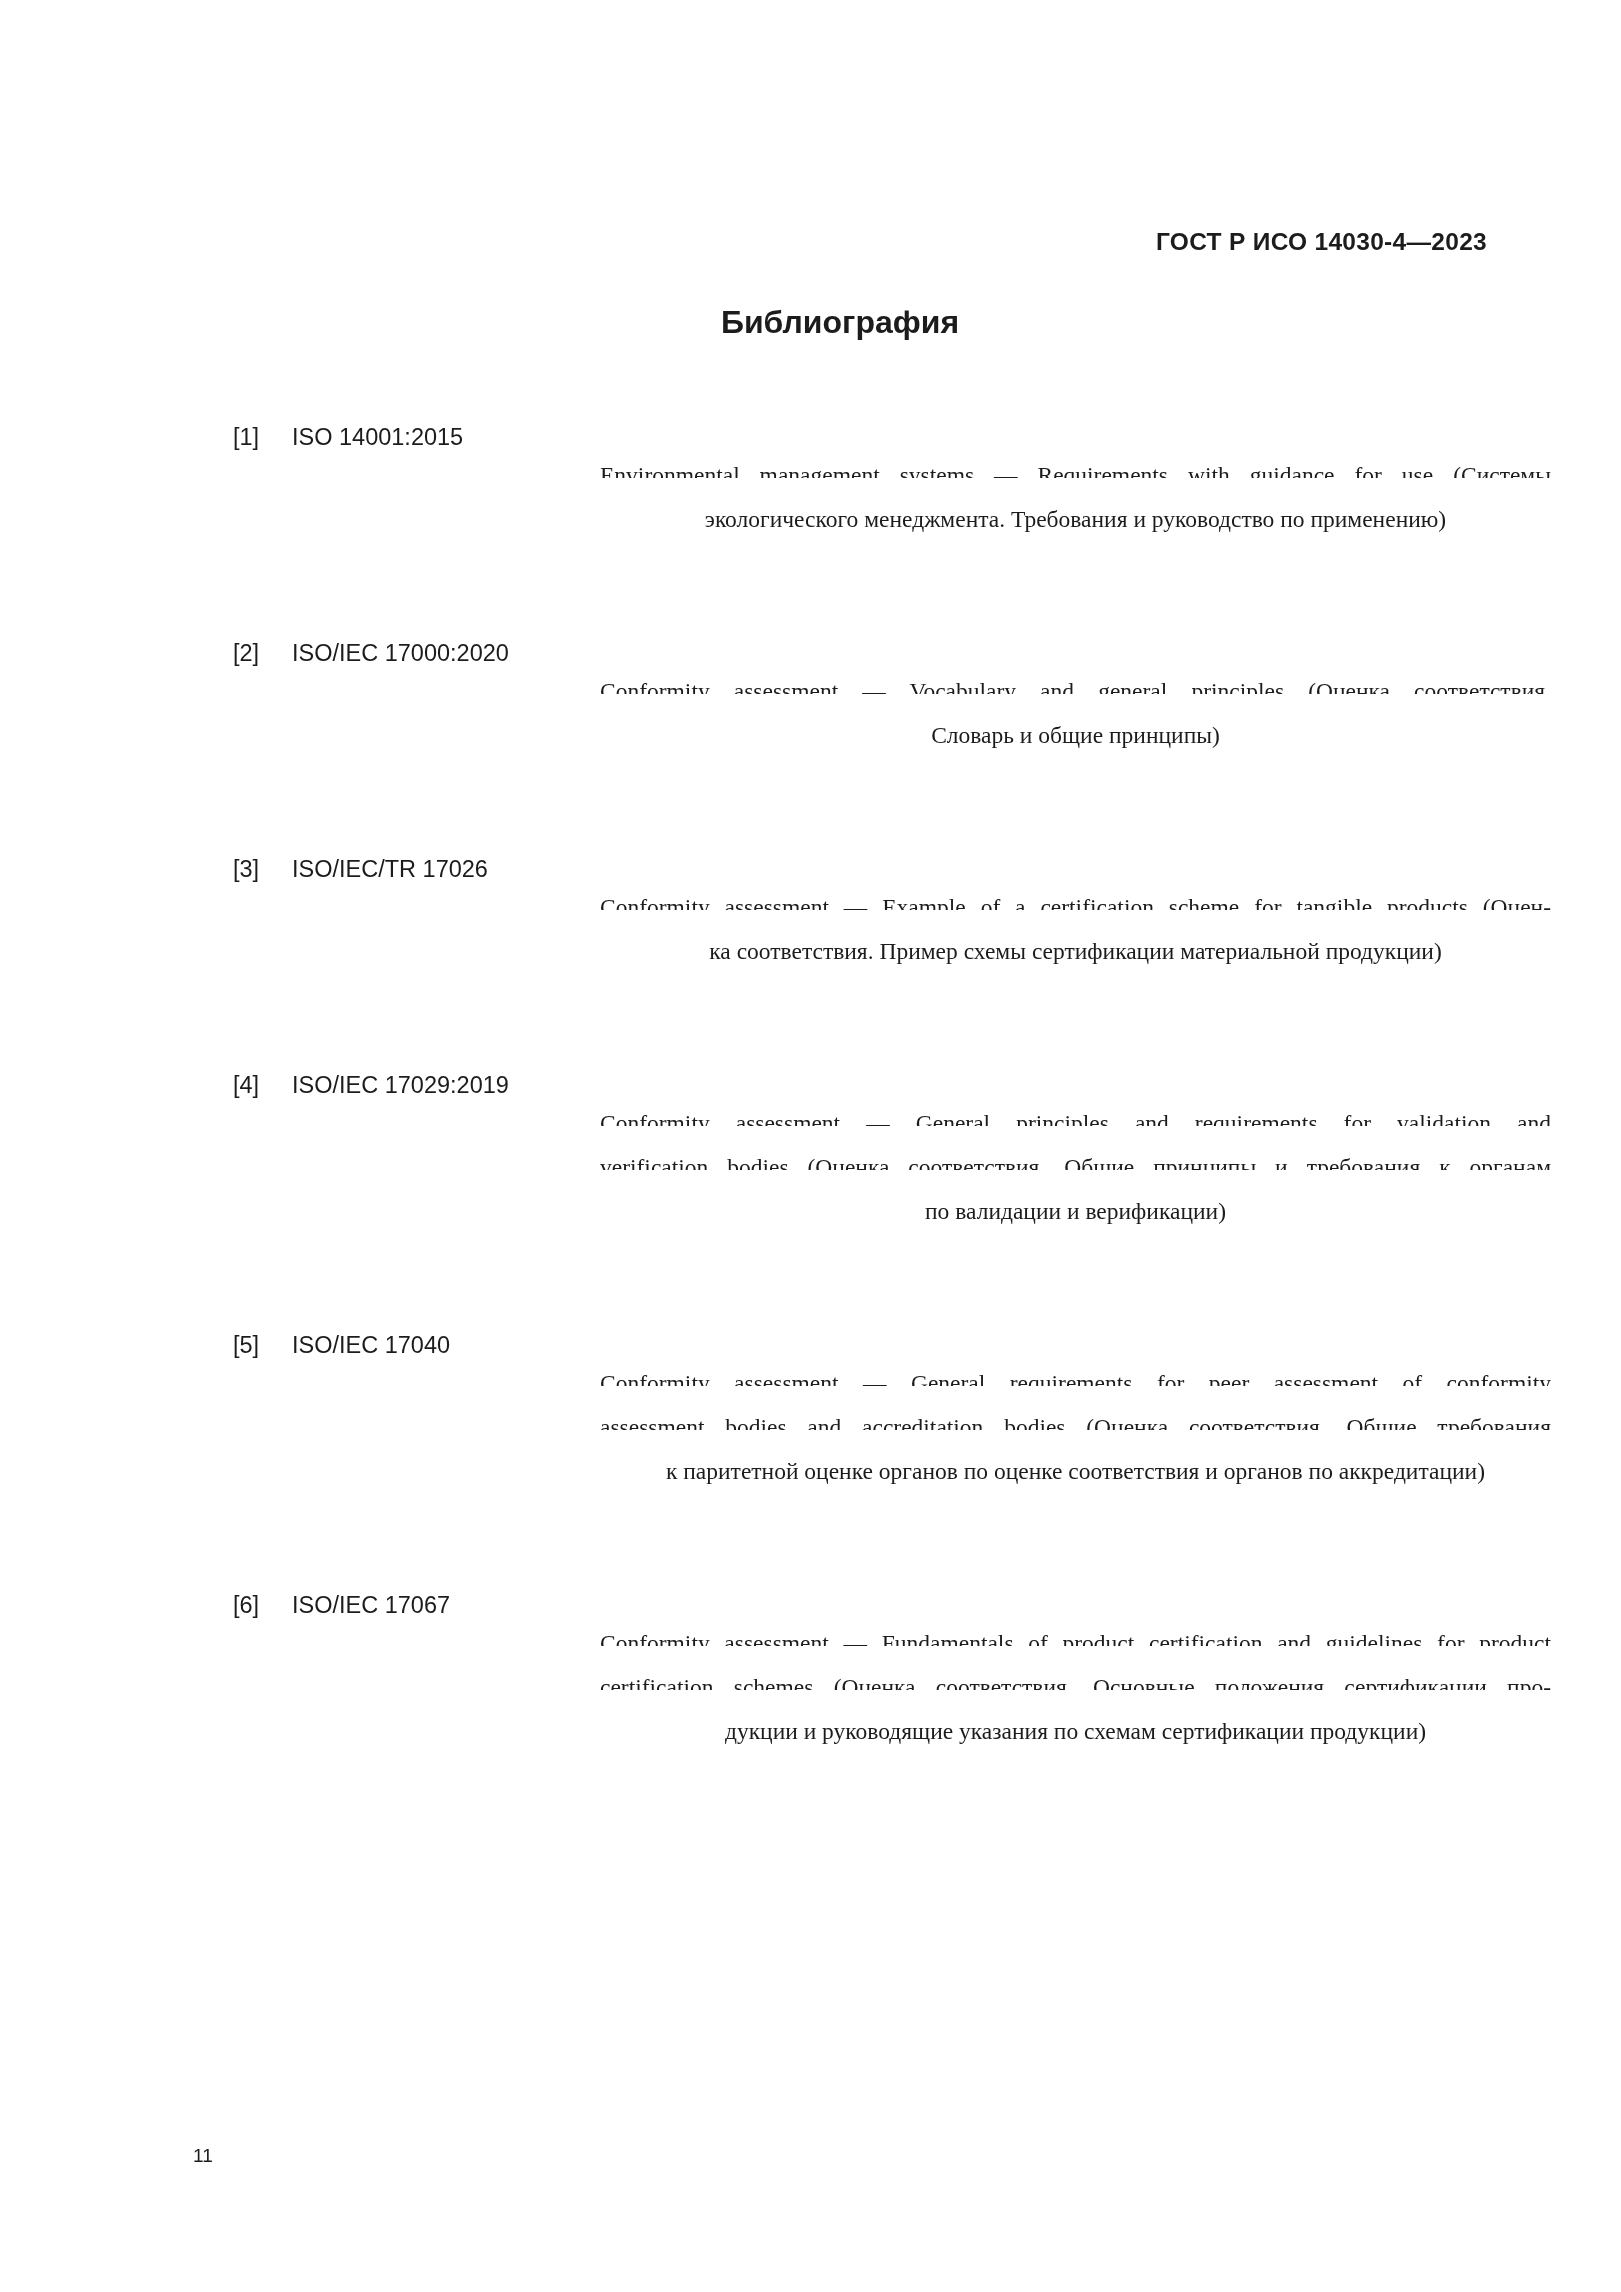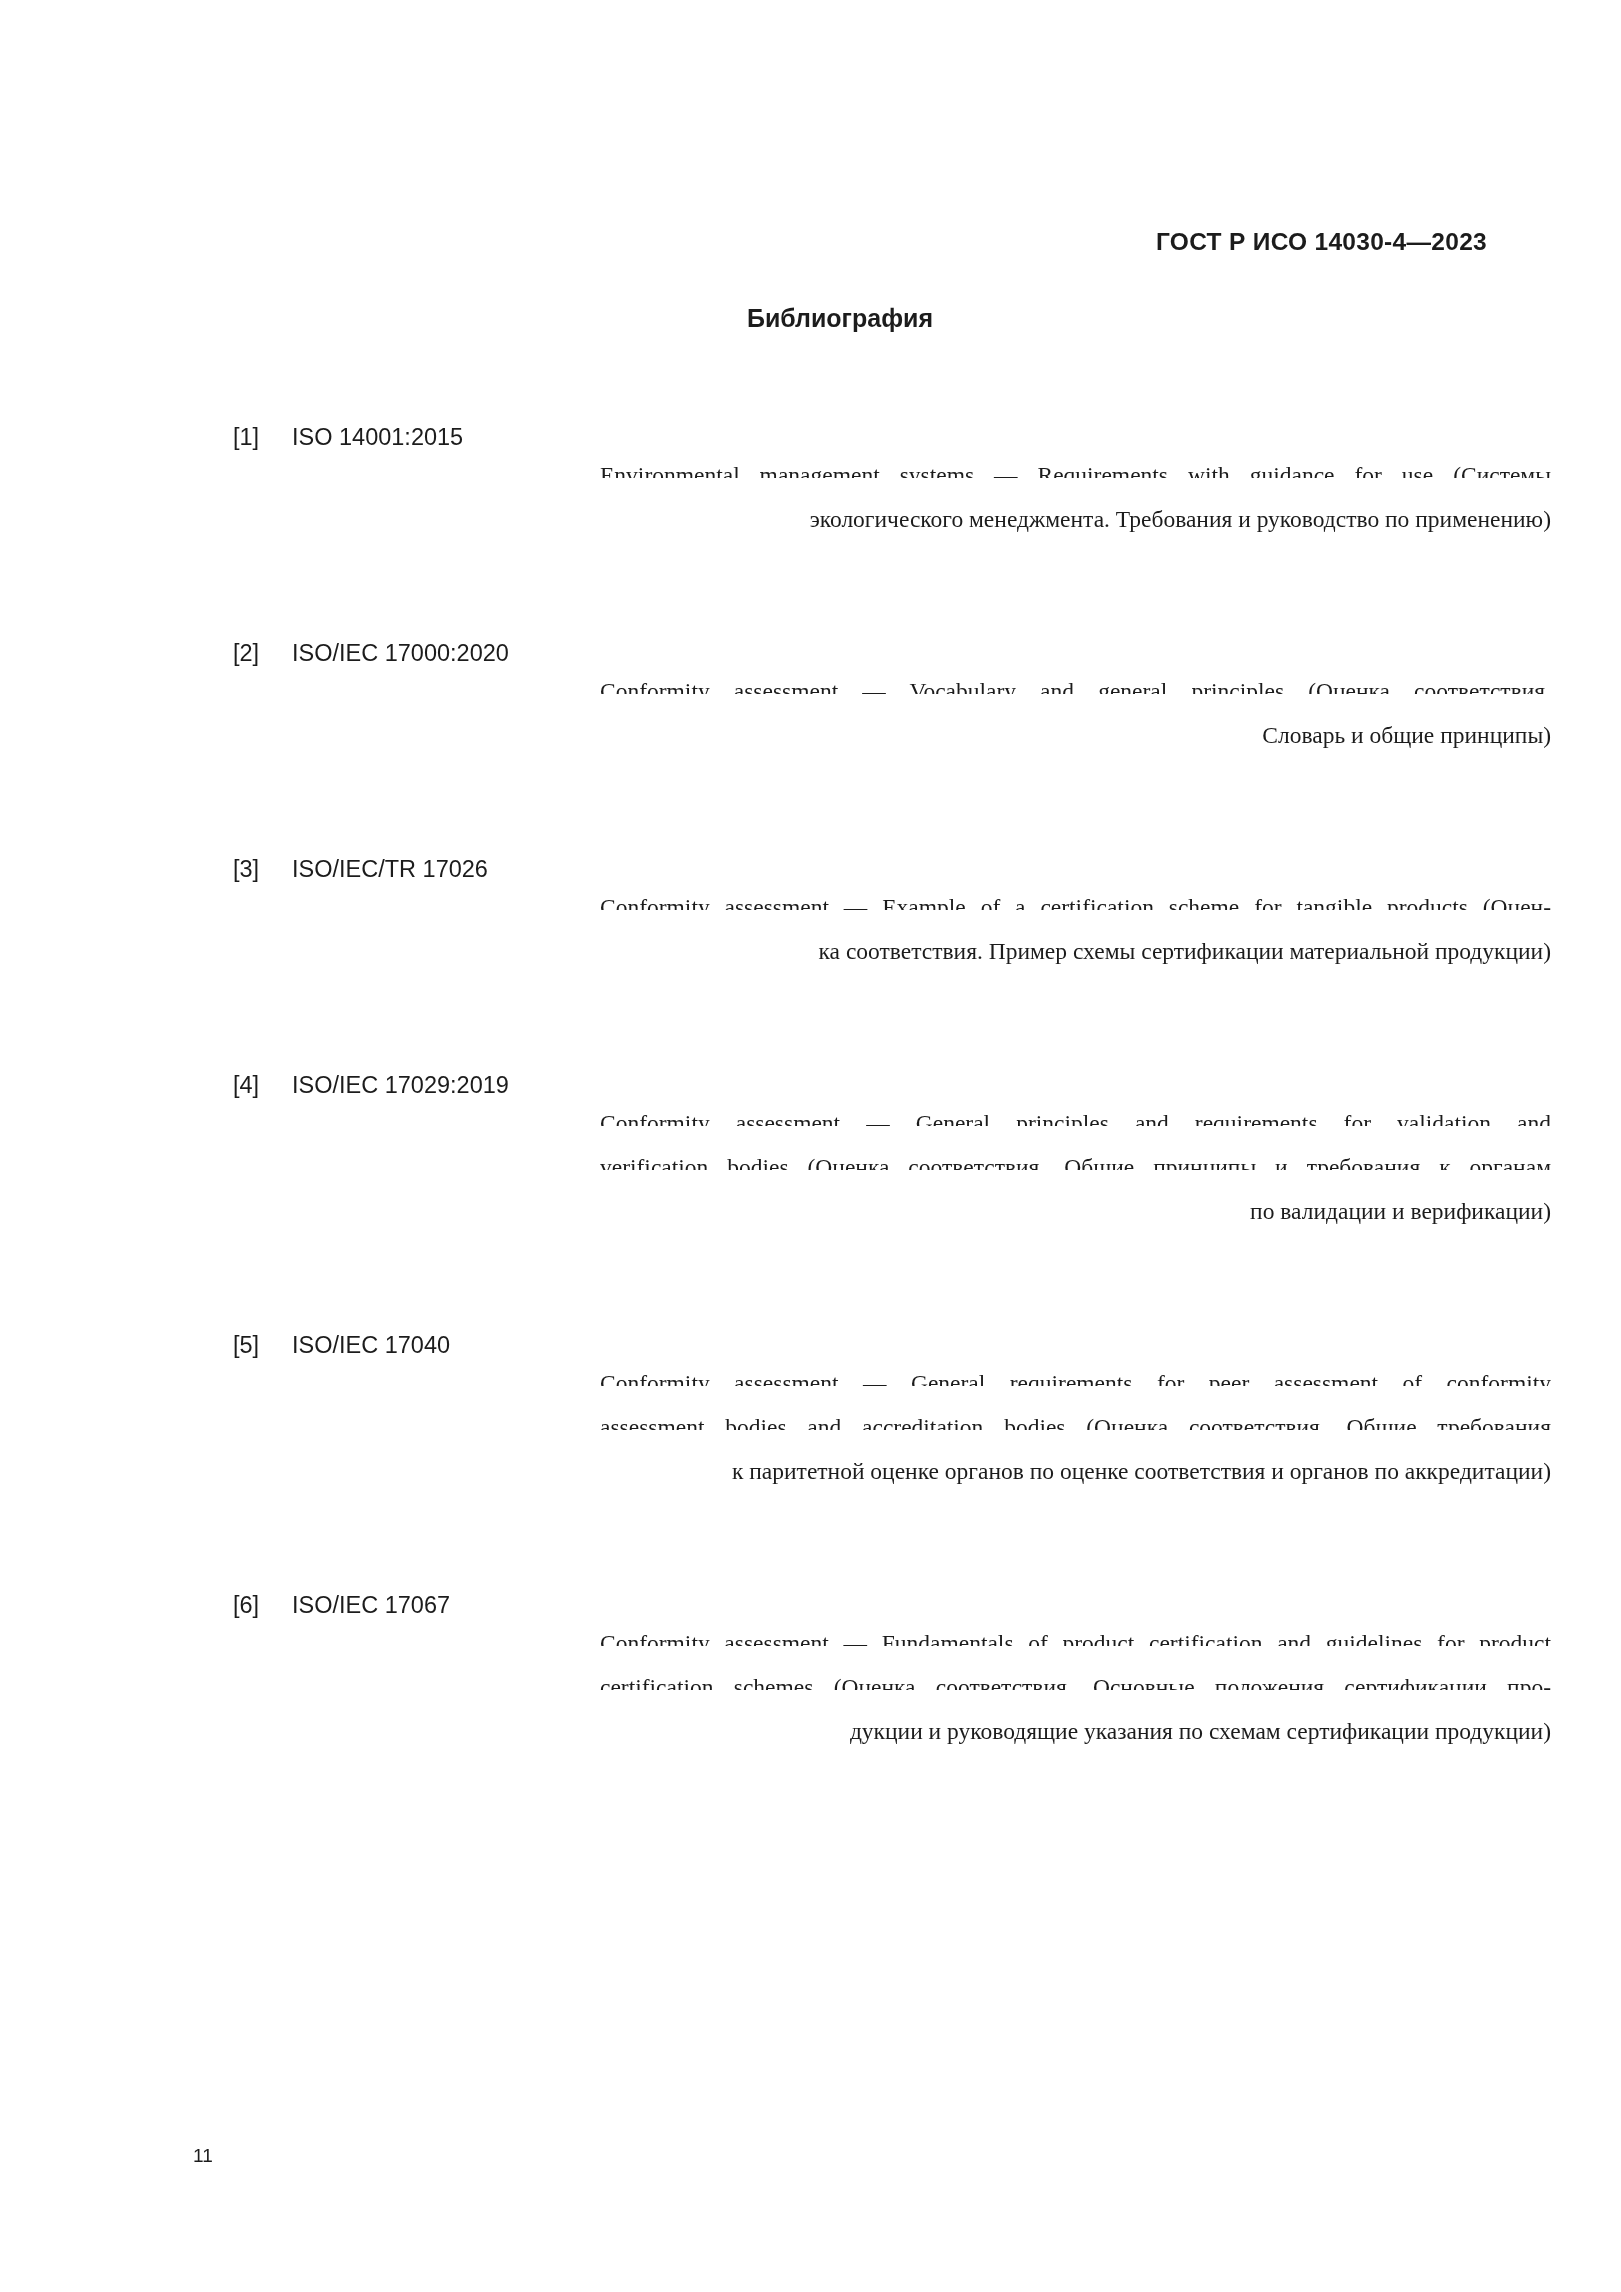--- a/index.html
+++ b/index.html
@@ -26,21 +26,21 @@
     font-weight: bold;
     letter-spacing: 0.3px;
     white-space: nowrap;
   }
   .section-title {
     position: absolute;
     top: 224px;
     left: 113px;
     width: 1318px;
     text-align: center;
-    font-size: 25px;
+    font-size: 32px;
     font-weight: bold;
   }
   .entries {
     position: absolute;
     top: 302px;
     left: 113px;
     width: 1318px;
   }
   .entry {
     position: relative;
@@ -76,21 +76,21 @@
     text-align-last: justify;
     height: 30px;
     overflow: hidden;
   }
   .line.j::after {
     content: "";
     display: inline-block;
     width: 100%;
     height: 0;
   }
-  .line.last { text-align: right; }
+  .line.last { text-align: center; }
   .page-number {
     position: absolute;
     top: 2065px;
     left: 113px;
     width: 1313px;
     font-size: 19px;
   }
 </style>
 </head>
 <body>

